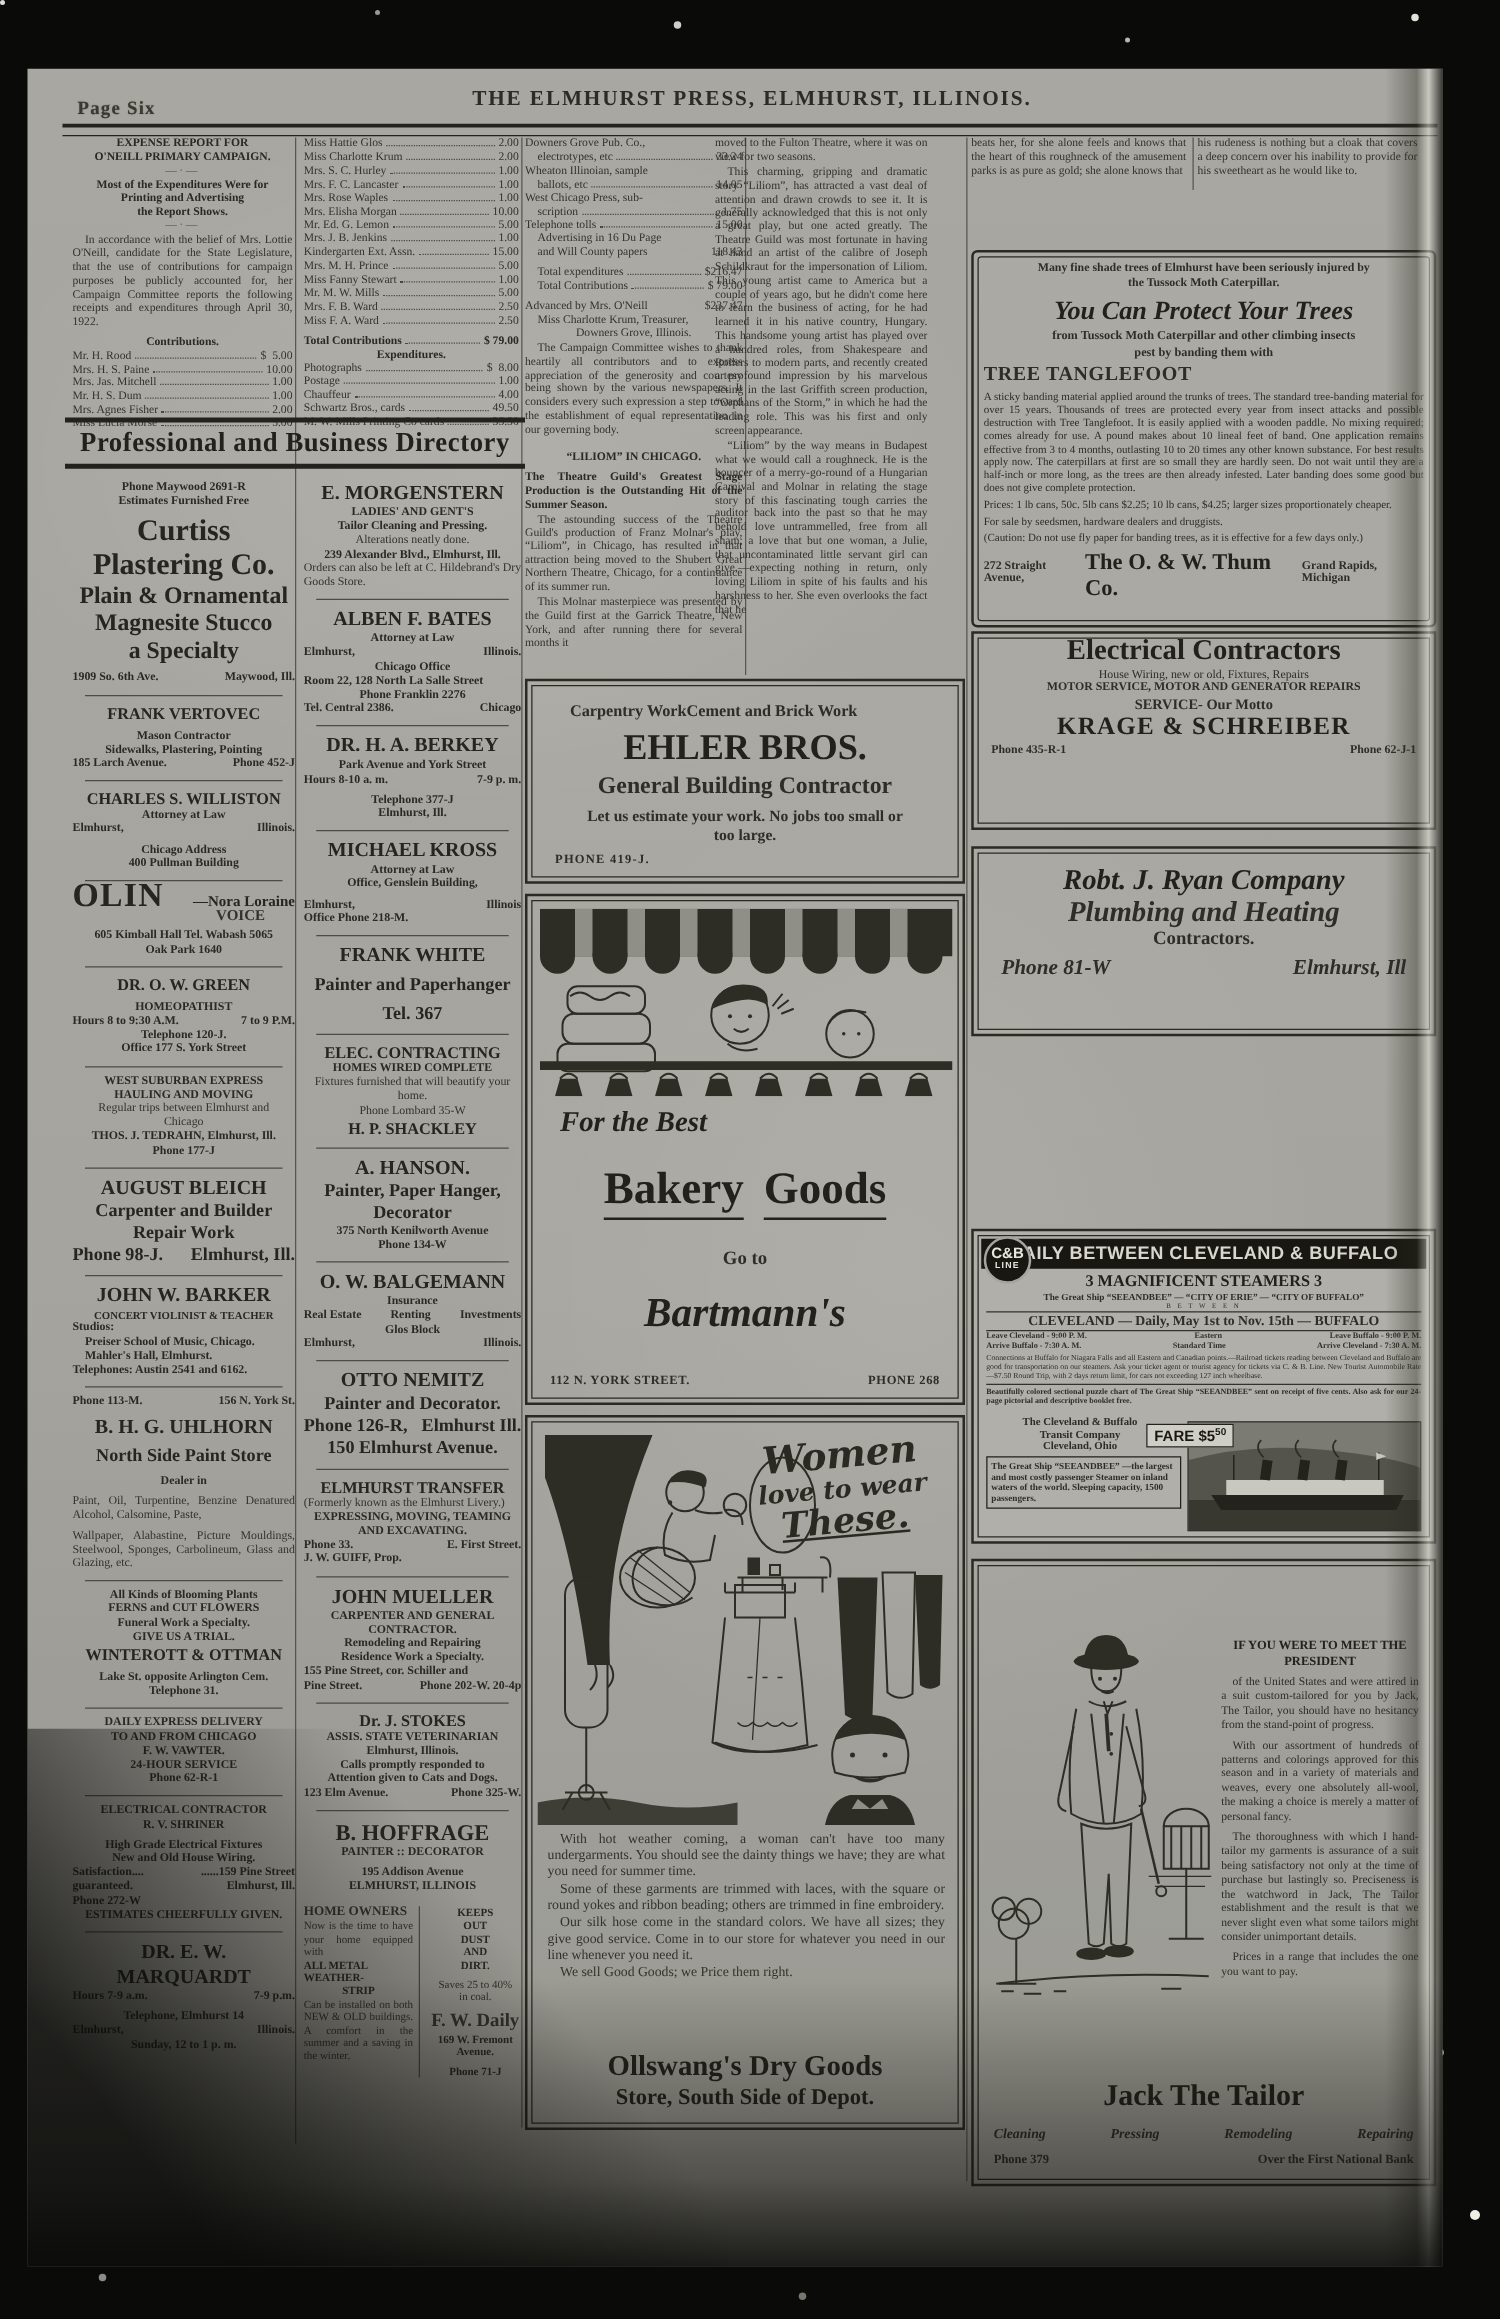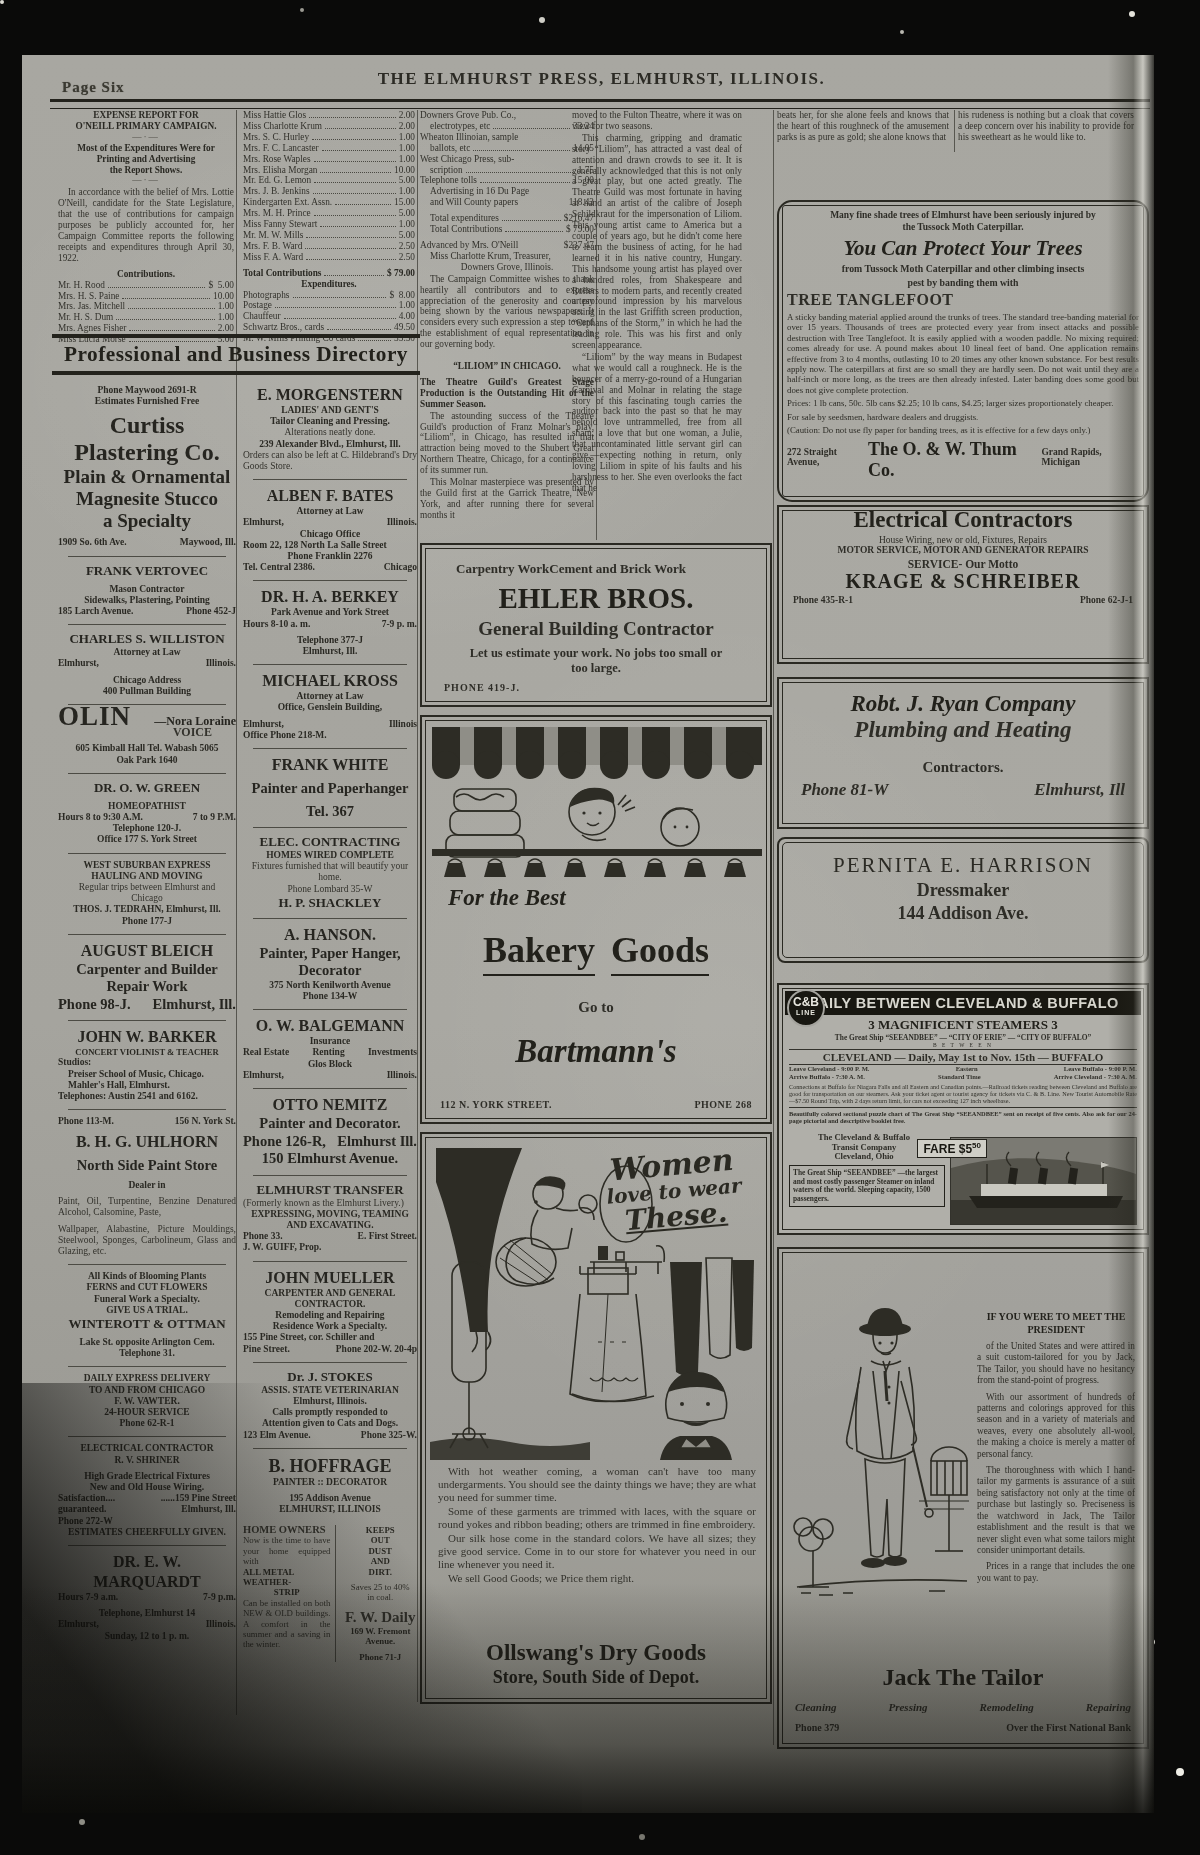--- a/index.html
+++ b/index.html
@@ -105,21 +105,21 @@
   .ol-script{position:absolute;right:12px;top:16px;width:168px;text-align:center;transform:rotate(-5deg);
     font-style:italic;font-weight:bold;color:#2a2922;font-family:"DejaVu Serif",serif;}
   .ol-s1{font-size:30px;line-height:30px}
   .ol-s2{font-size:20px;line-height:22px}
   .ol-s3{font-size:28px;line-height:30px;text-decoration:underline}
   .ol-text{position:absolute;left:16px;right:14px;top:330px}
   .ol-text .ln{font-size:11px;line-height:13px}
   .ol-name{position:absolute;left:0;right:0;bottom:36px;text-align:center;font-weight:bold;font-size:23px;color:#22211b}
   .ol-name2{position:absolute;left:0;right:0;bottom:14px;text-align:center;font-weight:bold;font-size:18px;color:#22211b}
   
-  #tangle{left:755px;top:145px;width:368px;height:298px;border-radius:15px}
+  #tangle{left:755px;top:145px;width:368px;height:298px;border-radius:5px}
   #tangle::before{border-radius:3px}
   .tg-intro{font-weight:bold;font-size:9.5px;line-height:11.5px;text-align:center}
   .tg-head{font-weight:bold;font-style:italic;font-size:21px;text-align:center;margin-top:3px;color:#22211b}
   .tg-sub{font-size:9.8px;line-height:11.5px;text-align:center;font-weight:bold;margin-top:2px}
   .tg-prod{font-weight:bold;font-size:16px;text-align:left;margin-top:3px;letter-spacing:.5px}
   .tg-body{font-size:8.8px;line-height:10.4px;text-align:justify;margin-top:3px}
   .tg-sm{font-size:8.8px;line-height:10.4px;margin-top:3px}
   .tg-co{display:flex;justify-content:space-between;align-items:baseline;margin-top:4px}
   .tg-co .co{font-weight:bold;font-size:18px;color:#22211b}
   .tg-co .ad{font-weight:bold;font-size:9.5px}
@@ -129,21 +129,21 @@
   .kr-name{text-align:center;font-weight:bold;font-size:23px;color:#22211b}
   .kr-s1{text-align:center;font-size:9.5px;margin-top:2px}
   .kr-s2{text-align:center;font-size:9.5px;font-weight:bold}
   .kr-motto{text-align:center;font-weight:bold;font-size:11.5px;margin-top:3px}
   .kr-firm{text-align:center;font-weight:bold;font-size:20px;letter-spacing:1px;color:#22211b}
   .kr-ph{display:flex;justify-content:space-between;padding:2px 14px 0;font-weight:bold;font-size:9.5px}
   
   #ryan{left:755px;top:622px;width:368px;height:148px}
   .ry-n{ text-align:center;font-weight:bold;font-style:italic;font-size:23px;padding-top:12px;color:#22211b}
   .ry-2{text-align:center;font-weight:bold;font-style:italic;font-size:23px}
-  .ry-3{text-align:center;font-weight:bold;font-size:15px;margin-top:16px}
+  .ry-3{text-align:center;font-weight:bold;font-size:15px;margin-top:0}
   .ry-ph{display:flex;justify-content:space-between;padding:4px 22px 0;font-weight:bold;font-style:italic;font-size:17px}
   
   #pernita{left:755px;top:782px;width:368px;height:122px;border-radius:8px}
   #pernita::before{border-radius:5px}
   .pe-n{text-align:center;font-size:21px;letter-spacing:2px;padding-top:14px;color:#2b2a24}
   .pe-r{text-align:center;font-weight:bold;font-size:18px;margin-top:2px}
   .pe-a{text-align:center;font-weight:bold;font-size:18px;margin-top:2px}
   
   #cb{left:755px;top:928px;width:368px;height:248px;background:#b0afa9}
   .cb-banner{position:absolute;left:6px;right:6px;top:6px;height:24px;background:#181711;color:#d8d7cf;
@@ -878,25 +878,20 @@
     <div class="adbox" id="ryan">
       <div class="ry-n">Robt. J.  Ryan Company</div>
       <div class="ry-2">Plumbing and Heating</div>
       <div class="ry-3">Contractors.</div>
       <div class="ry-ph">
         <span>Phone 81-W</span>
         <span>Elmhurst, Ill</span>
       </div>
     </div>
 
-    <div class="adbox" id="pernita">
-      <div class="pe-n">PERNITA  E.  HARRISON</div>
-      <div class="pe-r">Dressmaker</div>
-      <div class="pe-a">144  Addison  Ave.</div>
-    </div>
 
     <div class="adbox" id="cb">
       <div class="cb-logo">
         <div class="l1">C&amp;B</div>
         <div class="l2">LINE</div>
       </div>
       <div class="cb-banner">DAILY BETWEEN CLEVELAND &amp; BUFFALO</div>
       <div class="cb-in">
         <div class="cb-steam">3  MAGNIFICENT  STEAMERS  3</div>
         <div class="cb-ships">The Great Ship “SEEANDBEE”  —  “CITY OF ERIE”  —  “CITY OF BUFFALO”</div>

